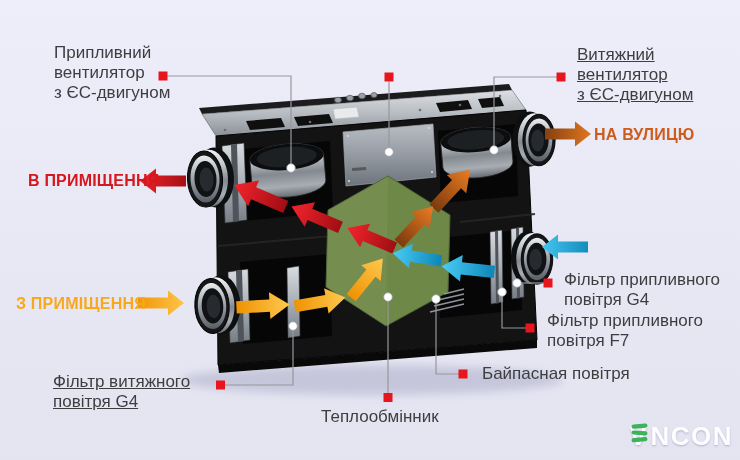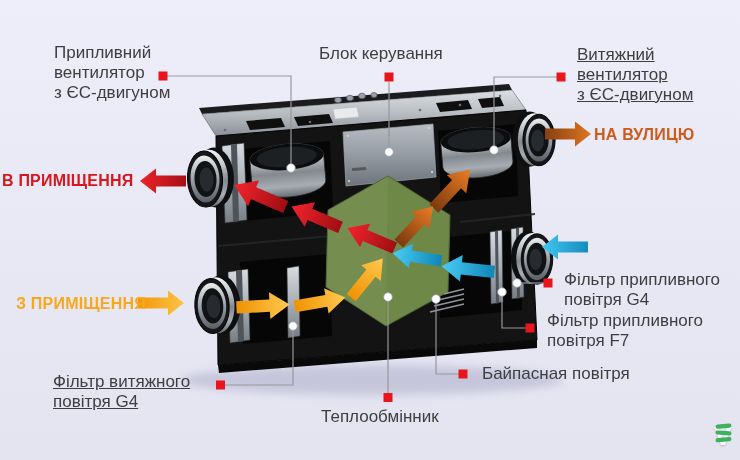--- a/index.html
+++ b/index.html
@@ -19,21 +19,21 @@
   #lbl-exhaust-fan{left:577px;top:45px;text-decoration:underline;}
   #lbl-filter-g4{left:564px;top:270px;}
   #lbl-filter-f7{left:547px;top:311px;}
   #lbl-bypass{left:482px;top:364px;}
   #lbl-heatex{left:321px;top:407px;}
   #lbl-exhaust-filter{left:53px;top:372px;text-decoration:underline;}
   .flow{
     position:absolute;z-index:2;
     font:bold 16px/19px "Liberation Sans",sans-serif;letter-spacing:.2px;
   }
-  #flow-to-room{left:2px;top:171px;color:#d7161d;}
+  #flow-to-room{left:28px;top:171px;color:#d7161d;}
   #flow-from-room{left:16px;top:294px;color:#f8a81c;}
   #flow-to-street{left:594px;top:125px;color:#cd5c1c;}
   #flow-from-street{left:594px;top:238px;color:#16a5d9;}
   #logo{
     position:absolute;right:7px;bottom:11px;z-index:2;
     display:flex;align-items:center;gap:2px;
     font:bold 26px/1 "Liberation Sans",sans-serif;letter-spacing:1.5px;
     color:#fdfdff;
     text-shadow:0 1px 2px rgba(110,110,150,.45),0 0 1px rgba(255,255,255,.7);
   }
@@ -240,21 +240,20 @@
     <circle cx="502" cy="292" r="4.3"></circle>
     <circle cx="436" cy="299" r="4.3"></circle>
     <circle cx="388" cy="297" r="4.3"></circle>
     <circle cx="293" cy="326" r="4.3"></circle>
   </g>
 </svg>
 
   <div class="lbl" id="lbl-supply-fan">Припливний
 вентилятор
 з ЄС-двигуном</div>
-  <div class="lbl" id="lbl-control">Блок керування</div>
   <div class="lbl" id="lbl-exhaust-fan">Витяжний
 вентилятор
 з ЄС-двигуном</div>
   <div class="lbl" id="lbl-filter-g4">Фільтр припливного
 повітря G4</div>
   <div class="lbl" id="lbl-filter-f7">Фільтр припливного
 повітря F7</div>
   <div class="lbl" id="lbl-bypass">Байпасная повітря</div>
   <div class="lbl" id="lbl-heatex">Теплообмінник</div>
   <div class="lbl" id="lbl-exhaust-filter">Фільтр витяжного
@@ -266,15 +265,16 @@
 
   <div id="logo">
     <span>V</span>
       <svg class="e-icon" width="18" height="20" viewBox="0 0 18 20">
       <g fill="#3cb25a">
         <rect x="0.5" y="1" width="16" height="4.2" rx="2.1" transform="rotate(-5 8.5 3)"></rect>
         <rect x="0.5" y="7.8" width="16" height="4.2" rx="2.1" transform="rotate(4 8.5 10)"></rect>
         <rect x="0.5" y="14.6" width="16" height="4.2" rx="2.1" transform="rotate(-5 8.5 16.5)"></rect>
       </g>
     </svg>
+      <span>NCON</span>
   </div>
 
 </div>
 
 </body></html>

